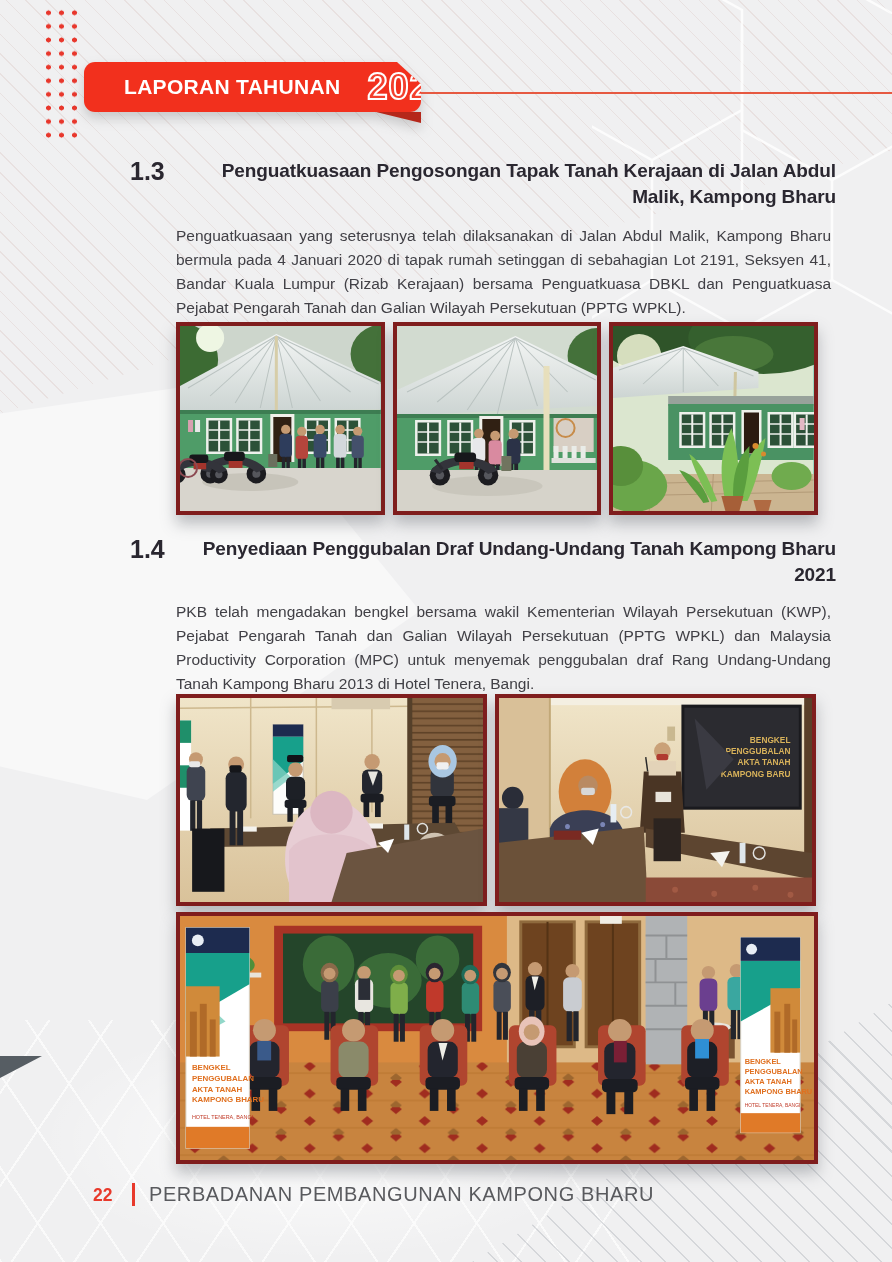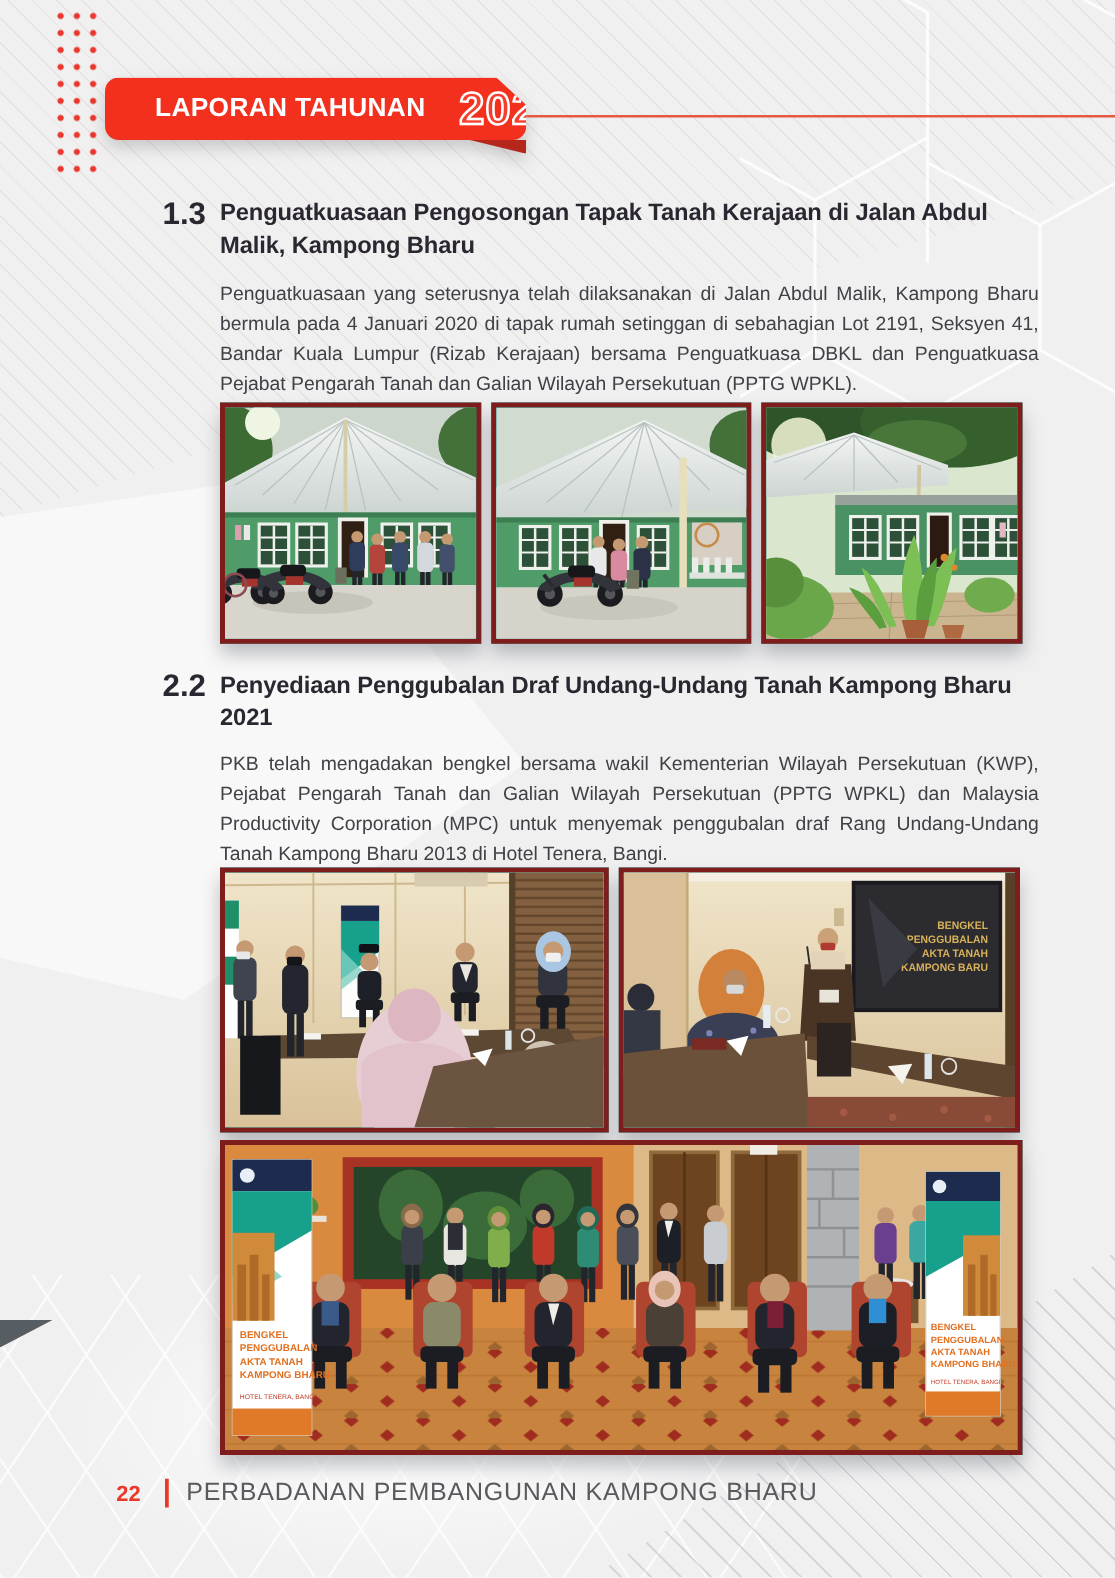--- a/index.html
+++ b/index.html
@@ -39,21 +39,21 @@
   .ribbon-title{color:#fff;font-weight:700;font-size:21px;letter-spacing:.3px;white-space:nowrap;}
   .ribbon-year{font-weight:700;font-size:36px;line-height:1;color:rgba(255,255,255,.08);
     -webkit-text-stroke:2px #ffffff;letter-spacing:1px;}
   .ribbon-fold{position:absolute;left:292px;top:50px;width:45px;height:11px;background:#b5271a;
     clip-path:polygon(0 0,100% 0,100% 100%);}
   .head-line{position:absolute;left:421px;top:92px;width:471px;height:2px;background:#e65941;}
 
   
   .section-head{position:absolute;left:130px;width:706px;display:flex;color:#2a2730;}
   .sec-num{width:46px;font-weight:700;font-size:25px;line-height:26px;flex:0 0 46px;}
-  .sec-title{font-weight:700;font-size:19px;line-height:26px;letter-spacing:-.1px;}
+  .sec-title{font-weight:700;font-size:19px;line-height:26px;letter-spacing:-.1px;text-align:right;}
   .para{position:absolute;left:176px;width:655px;font-size:15.5px;line-height:24px;color:#414046;
     text-align:justify;}
 
   
   .photo-row{position:absolute;left:176px;display:flex;gap:8px;}
   .photo{border:4px solid #7f1d1d;box-shadow:0 9px 14px rgba(90,95,102,.38);background:#14b8a6;
     box-sizing:border-box;}
   .photo svg{display:block;width:100%;height:100%;}
 
   
@@ -303,21 +303,21 @@
         <polygon points="108,170 130,170 126,185 112,185" fill="#a65f38"></polygon>
         <polygon points="140,174 158,174 155,185 143,185" fill="#b06a42"></polygon>
         <circle cx="142" cy="120" r="3" fill="#d98a2e"></circle>
           <circle cx="150" cy="128" r="2.5" fill="#d98a2e"></circle>
         <ellipse cx="178" cy="150" rx="20" ry="14" fill="#70ab4e"></ellipse>
       </svg>
     </div>
   </div>
 
   <div class="section-head" style="top:536px">
-    <div class="sec-num">2.2</div>
+    <div class="sec-num">1.4</div>
     <div class="sec-title">Penyediaan Penggubalan Draf Undang-Undang Tanah Kampong Bharu 2021</div>
   </div>
   <div class="para" style="top:600px">PKB telah mengadakan bengkel bersama wakil Kementerian Wilayah Persekutuan (KWP), Pejabat Pengarah Tanah dan Galian Wilayah Persekutuan (PPTG WPKL) dan Malaysia Productivity Corporation (MPC) untuk menyemak penggubalan draf Rang Undang-Undang Tanah Kampong Bharu 2013 di Hotel Tenera, Bangi.</div>
 
   <div class="photo-row" style="top:694px;width:642px">
     <div class="photo" style="width:311px;height:212px">
       <svg viewBox="0 0 300 200" preserveAspectRatio="none">
         <rect width="300" height="200" fill="url(#wallbeige)"></rect>
         <g stroke="#cdb88e" stroke-width="1.5">
           <line x1="70" y1="0" x2="70" y2="118"></line>

